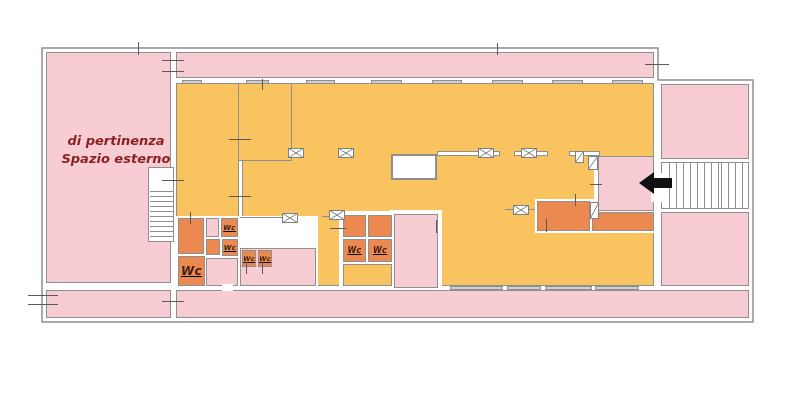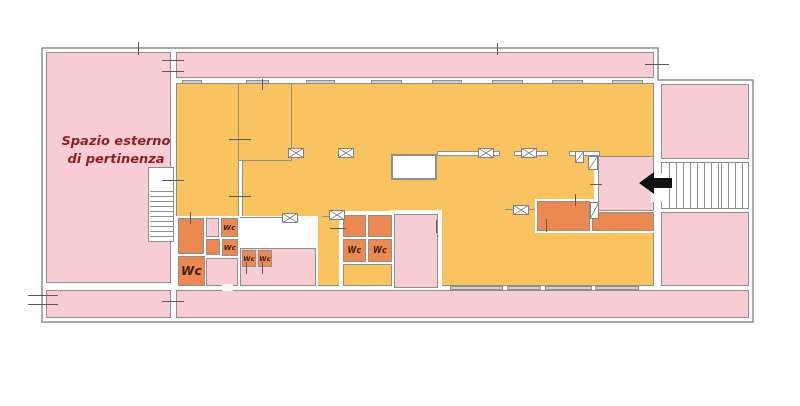--- a/index.html
+++ b/index.html
@@ -1,19 +1,19 @@
 <!DOCTYPE html>
 <html style="--outside: #ffffff; --pink: #f8ccd3; --orange: #f9c45f; --dark: #ec8950; --wall: #8f8f8f; --sill: #cfcfcf; --text_red: #8b2023; --wc_text: #3f2014; --arrow: #111111;"><head>
 <meta charset="utf-8">
 <style>
   html,body{margin:0;padding:0;background:#fff;}
   #plan{position:relative;width:800px;height:406px;background:var(--outside,#fff);overflow:hidden;
         font-family:"DejaVu Sans",sans-serif;}
   #outline{position:absolute;left:0;top:0;}
-  .r{position:absolute;box-sizing:border-box;border:1px solid var(--wall,#8f8f8f);}
+  .r{position:absolute;box-sizing:border-box;border:1px solid var(--wall,#8f8f8f);text-decoration:underline;}
   .nb{position:absolute;box-sizing:border-box;}
   .pink{background:var(--pink,#f8ccd3);}
   .orange{background:var(--orange,#f9c45f);}
   .dark{background:var(--dark,#ec8950);}
   .white{background:#fff;}
   .line{position:absolute;background:var(--wall,#8f8f8f);}
   .tick{position:absolute;background:#5a5a5a;}
   .sill{position:absolute;box-sizing:border-box;height:4px;background:var(--sill,#cccccc);
         border:1px solid var(--wall,#8f8f8f);}
   .xc{position:absolute;}
@@ -208,17 +208,17 @@
   <div class="tick" style="left:28px;top:295px;width:30px;height:1px"></div>
   <div class="tick" style="left:28px;top:304px;width:30px;height:1px"></div>
   <div class="tick" style="left:162px;top:301px;width:22px;height:1px"></div>
   <div class="tick" style="left:590px;top:184px;width:12px;height:1px"></div>
   <div class="tick" style="left:330px;top:228px;width:16px;height:1px"></div>
 
   <div class="ah" style="left:639px;top:172px"></div>
   <div class="as" style="left:654px;top:178px;width:18px;height:10px"></div>
 
   <div id="outdoor-label">
+    <div>di pertinenza</div>
     <div>Spazio esterno</div>
-    <div>di pertinenza</div>
   </div>
 
 </div>
 
 </body></html>

